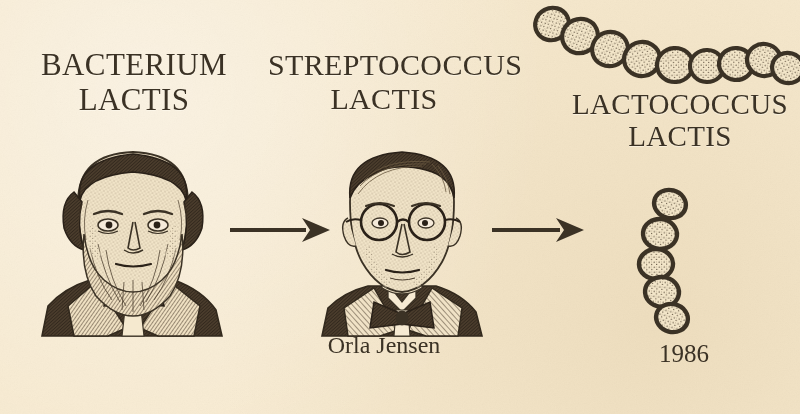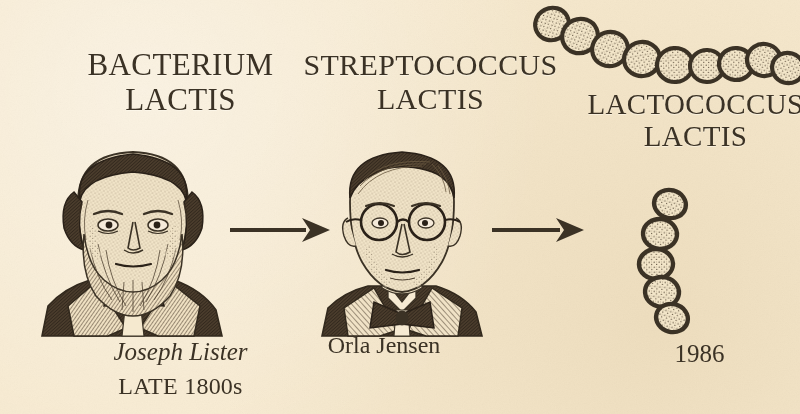--- a/index.html
+++ b/index.html
@@ -31,21 +31,20 @@
     inset: 0;
     pointer-events: none;
     opacity: .5;
     mix-blend-mode: multiply;
   }
 
   .col {
     position: absolute;
     top: 0;
     height: 414px;
-    padding-left: 31px;
   }
   #col-left   { left: 0px;   width: 268px; }
   #col-mid    { left: 268px; width: 232px; }
   #col-right  { left: 528px; width: 300px; }
 
   .title {
     position: absolute;
     width: 100%;
     text-align: center;
     letter-spacing: 0.012em;
@@ -201,24 +200,20 @@
           <path d="M54 70 Q48 90 52 110"></path>
           <path d="M150 74 Q156 92 152 112"></path>
           <path d="M144 70 Q150 90 146 110"></path>
         </g>
 
         <path d="M56 96 Q52 116 60 130 L68 126 Q60 110 62 98 Z" fill="url(#stipple)" opacity="0.5"></path>
         <path d="M142 96 Q146 116 138 130 L130 126 Q138 110 136 98 Z" fill="url(#stipple)" opacity="0.5"></path>
       </g>
     </svg>
 
-    <div class="caption" id="cap-left">
-      <span class="name">Joseph Lister</span>
-      <span class="years">LATE 1800s</span>
-    </div>
   </div>
 
   <svg class="arrow" id="arrow-1" viewBox="0 0 104 36">
     <line x1="2" y1="18" x2="78" y2="18" stroke="#3b3225" stroke-width="4.2" stroke-linecap="butt"></line>
     <path d="M74 6 L102 18 L74 30 L82 18 Z" fill="#3b3225"></path>
   </svg>
 
   <div class="col" id="col-mid">
 
     <div class="title" id="title-mid">

